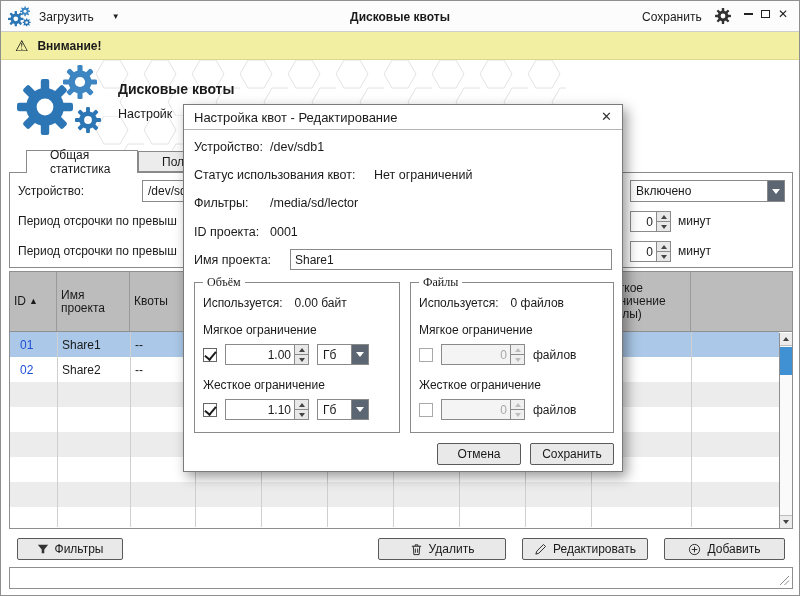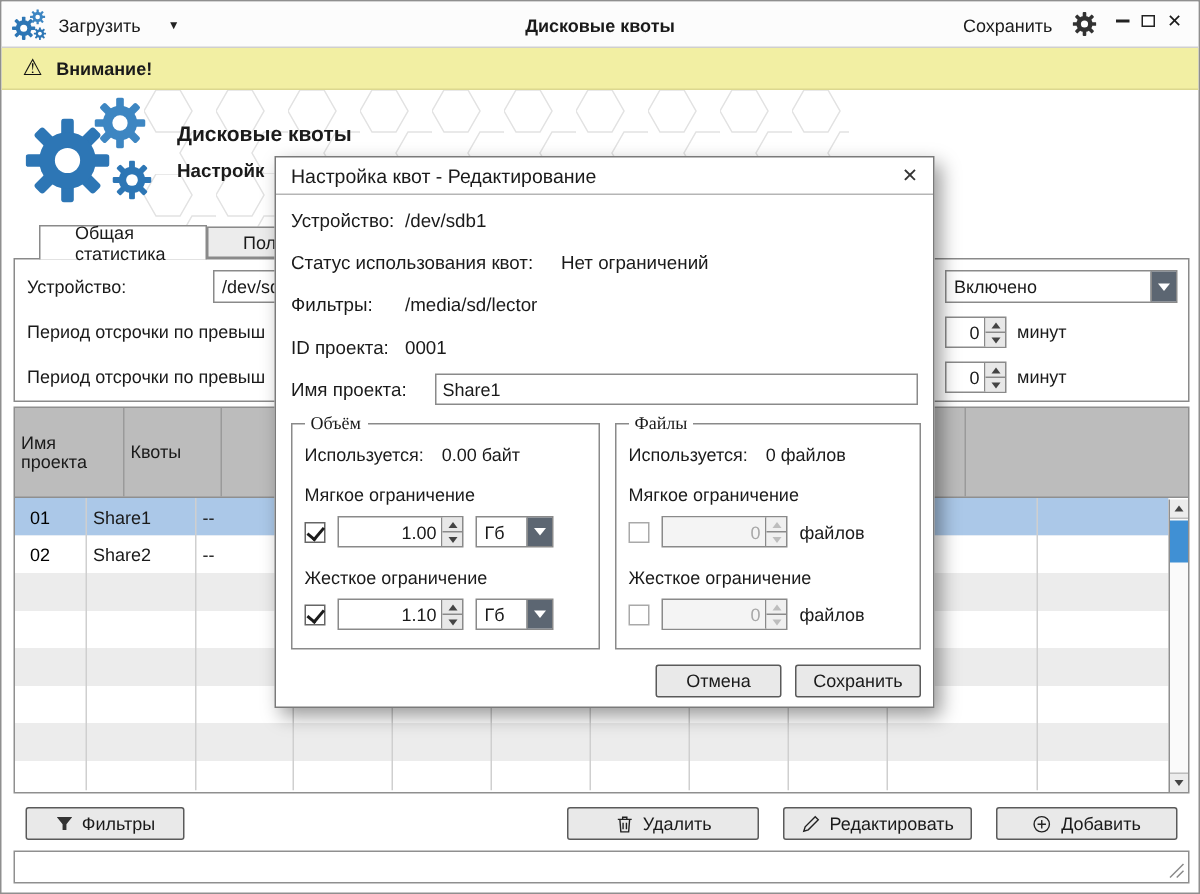--- a/index.html
+++ b/index.html
@@ -56,21 +56,21 @@
 
   
   .table{position:absolute;left:8px;top:270px;width:784px;height:258px;border:1px solid #8f8f8f;background:#fff;}
   .thead{display:flex;height:60px;background:#bcbcbc;border-bottom:1px solid #8f8f8f;}
   .th{border-right:1px solid #9a9a9a;display:flex;align-items:center;padding:2px 4px;font-size:12px;line-height:13px;flex:none;}
   .tbody{position:relative;height:195px;overflow:hidden;width:769px;
          background:repeating-linear-gradient(to bottom,#ececec 0 25px,#ffffff 25px 50px);}
   .vline{position:absolute;top:0;bottom:0;width:1px;background:#cfcfcf;}
   .tr{position:absolute;left:0;width:769px;height:25px;display:flex;align-items:center;}
   .td{padding:0 5px;flex:none;overflow:hidden;white-space:nowrap;}
-  .idlink{color:#000000;}
+  .idlink{color:#1d4ed8;}
 
   
   .vscroll{position:absolute;right:0;top:61px;bottom:0;width:13px;border-left:1px solid #8f8f8f;background:#fafafa;}
   .sbtn{position:absolute;left:0;width:12px;height:13px;background:#ececec;display:flex;align-items:center;justify-content:center;}
   .sthumb{position:absolute;left:0;top:14px;width:12px;height:28px;background:#4090d4;}
 
   
   .btn{position:absolute;height:22px;display:flex;align-items:center;justify-content:center;gap:6px;background:#e9e9e9;border:1px solid #5a5a5a;border-radius:2px;font-size:12px;cursor:default;}
   .btn svg{flex:none;}
 
@@ -148,21 +148,21 @@
   <svg class="abs" style="left:95px;top:59px;z-index:0" width="470" height="116">
     <rect width="470" height="116" fill="url(#hexpat)"></rect>
   </svg>
 
   <svg class="abs" style="left:16px;top:62px;z-index:1" width="92" height="78" viewBox="0 0 92 78">
     <use href="#gear" x="0" y="16" width="56" height="56" fill="#2d76b5"></use>
     <use href="#gear" x="46" y="2" width="34" height="34" fill="#3d86c2"></use>
     <use href="#gear" x="58" y="44" width="26" height="26" fill="#2d76b5"></use>
   </svg>
   <div class="abs" style="left:117px;top:80px;font-size:14px;font-weight:bold;z-index:1">Дисковые квоты</div>
-  <div class="abs" style="left:117px;top:106px;font-size:12.5px;font-weight:bold;z-index:1">Настройк</div>
+  <div class="abs" style="left:117px;top:106px;font-size:12.5px;font-weight:normal;z-index:1">Настройк</div>
 
   <div class="tab active" style="left:25px;width:112px;justify-content:center">
     <span>Общая статистика</span>
   </div>
   <div class="tab inactive" style="left:137px;width:64px">
     <span>Поль</span>
   </div>
 
   <div class="panel">
     <span class="plabel" style="left:8px;top:11px">Устройство:</span>
@@ -203,20 +203,24 @@
         <span class="b">
             <span class="tri-dn-s"></span>
           </span>
       </span>
     </div>
     <span class="plabel" style="left:668px;top:71px">минут</span>
   </div>
 
   <div class="table">
     <div class="thead">
+      <div class="th" style="width:47px;gap:3px">
+        <span>ID</span>
+        <span style="font-size:9px">▲</span>
+      </div>
       <div class="th" style="width:73px">
           <span>Имя проекта</span>
         </div>
       <div class="th" style="width:65px">
           <span>Квоты</span>
         </div>
       <div class="th" style="width:66px">
           <span></span>
         </div>
       <div class="th" style="width:66px">

